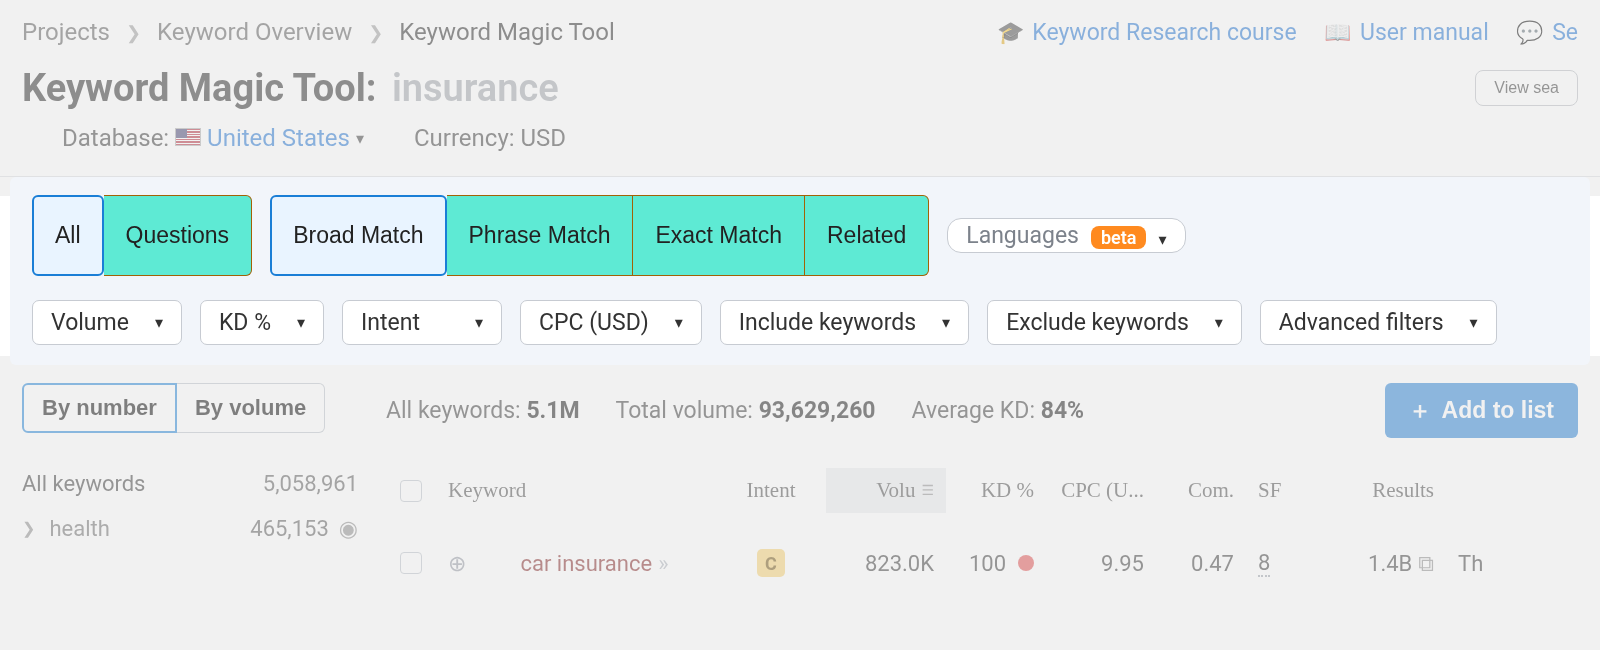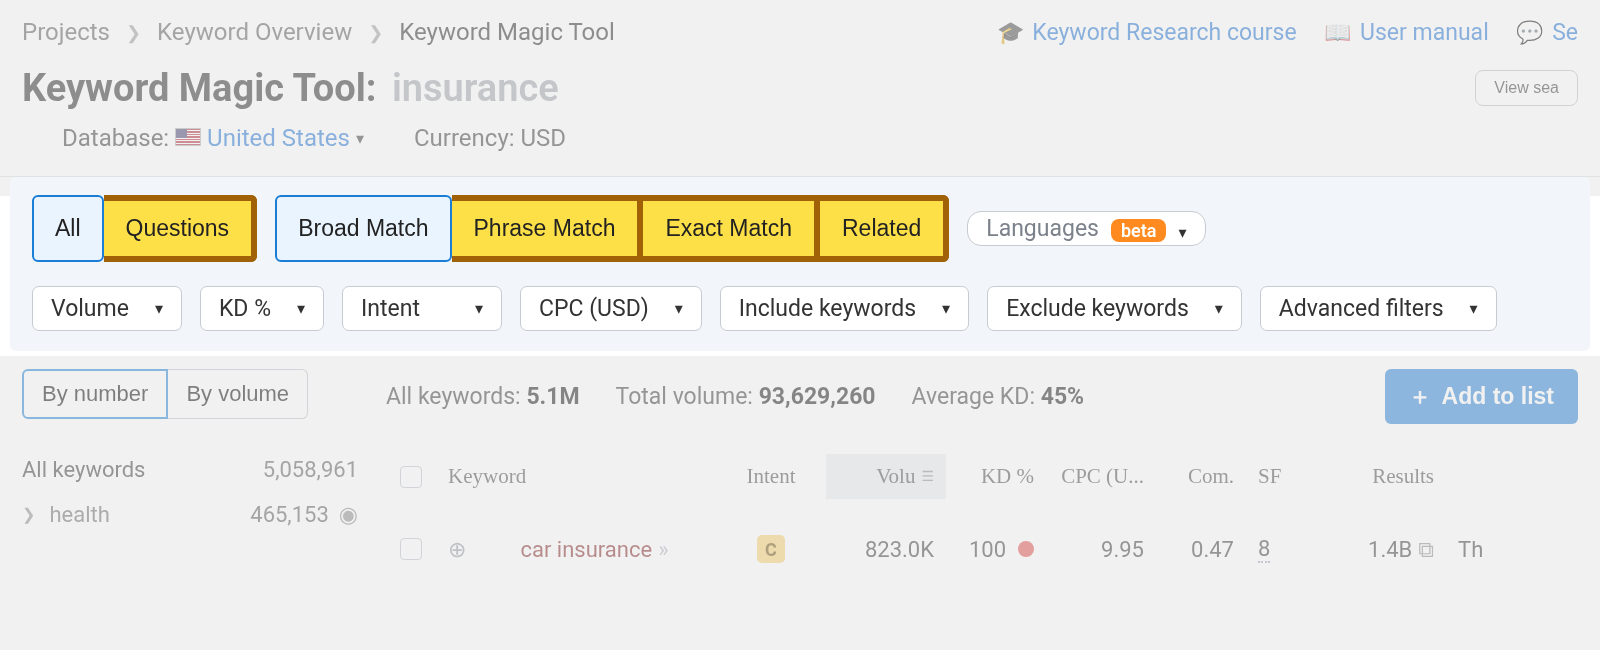--- a/index.html
+++ b/index.html
@@ -54,24 +54,24 @@
     position: relative;
     z-index: 30;
     background: #f2f5fa;
     padding: 18px 22px 20px;
     border-radius: 6px;
     margin: 0 10px;
   }
   .seg-row { display: flex; gap: 18px; align-items: center; flex-wrap: wrap; }
   .seg-group { display: flex; }
   .seg-btn {
-    border: 6px solid #a16207;
-    background: #fde047;
+    border: 1px solid #a16207;
+    background: #5eead4;
     color: #222;
-    padding: 14px 22px;
+    padding: 26px 22px;
     font-size: 23px;
     cursor: pointer;
   }
   .seg-group .seg-btn + .seg-btn { border-left: none; }
   .seg-group .seg-btn:first-child { border-top-left-radius: 6px; border-bottom-left-radius: 6px; }
   .seg-group .seg-btn:last-child  { border-top-right-radius: 6px; border-bottom-right-radius: 6px; }
   .seg-btn.active {
     border: 2px solid #1a7ed6;
     border-radius: 6px;
     background: #e9f4ff;
@@ -110,21 +110,21 @@
     align-items: center;
     gap: 26px;
     color: #333;
     cursor: pointer;
   }
 
   
   .lower { display: flex; gap: 24px; padding: 18px 22px; }
   .side { width: 340px; }
   .sort-toggle { display: flex; }
-  .sort-btn { border:1px solid #b9bfc7; padding:10px 18px; font-size:22px; background:#fff; cursor:pointer; }
+  .sort-btn { border:1px solid #b9bfc7; padding:10px 18px; font-size:22px; background:#fff; cursor:pointer;font-weight:bold; }
   .sort-btn:first-child { border-radius: 6px 0 0 6px; }
   .sort-btn:last-child  { border-radius: 0 6px 6px 0; border-left: none; }
   .sort-btn.active { border:2px solid #1a7ed6; }
   .side-list { margin-top: 28px; font-size: 22px; }
   .side-row { display: flex; justify-content: space-between; align-items: center; padding: 10px 4px 10px 0; color:#333;}
   .side-row .ct { color:#555; display:flex; align-items:center; gap:10px;}
   .side-sub { display:flex; align-items:center; gap:14px; color:#666; }
   .eye { color:#888; }
   .chevr { color:#888; font-size:16px; }
 
@@ -294,21 +294,21 @@
         <span>
           <span class="label">All keywords:</span>
           <span class="val">5.1M</span>
         </span>
         <span>
           <span class="label">Total volume:</span>
           <span class="val">93,629,260</span>
         </span>
         <span>
           <span class="label">Average KD:</span>
-          <span class="val">45%</span>
+          <span class="val">84%</span>
         </span>
       </div>
       <button class="addlist">
         <span>＋</span>
         <span>Add to list</span>
       </button>
     </div>
 
     <div class="tbl">
       <div class="th chk">

